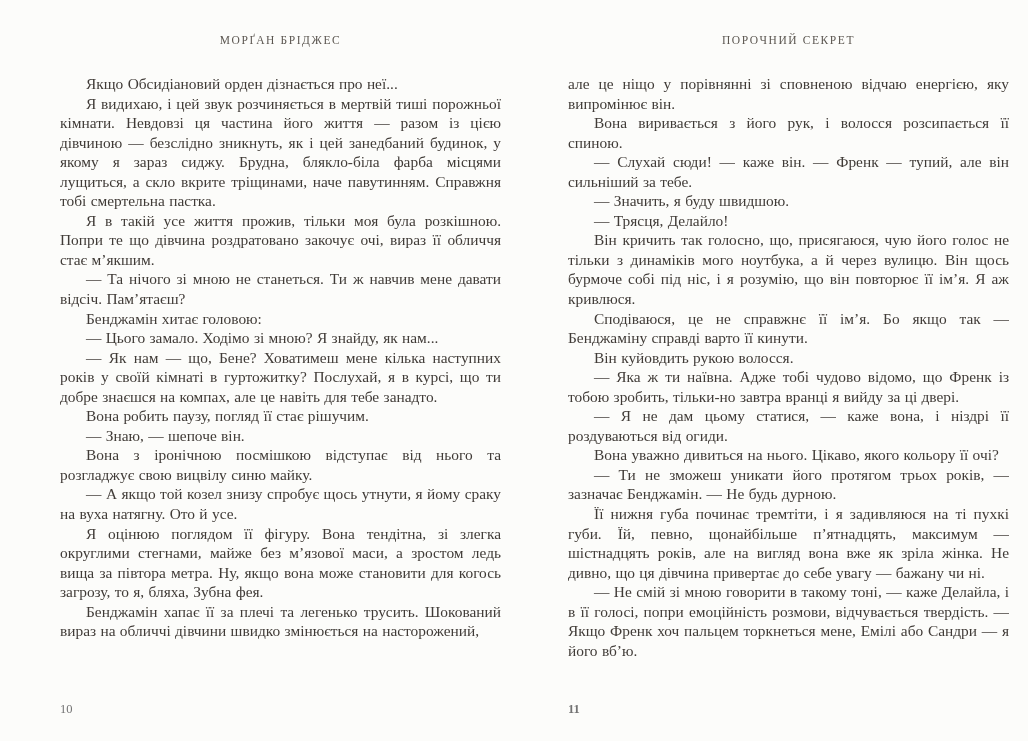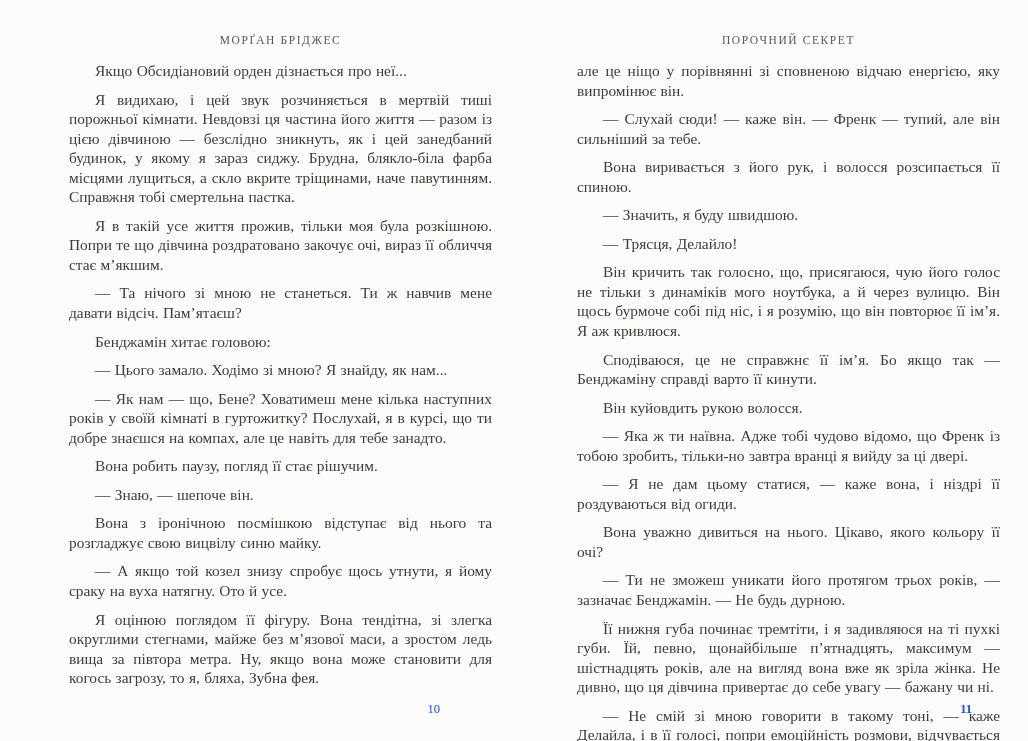--- a/index.html
+++ b/index.html
@@ -22,41 +22,41 @@
     position: absolute;
     top: 34px;
   }
   .page-left  { left: 60px;  width: 441px; }
   .page-right { left: 568px; width: 441px; }
   .running-header {
     text-align: center;
     font-size: 11.5px;
     letter-spacing: 1.6px;
     color: #5b5650;
-    margin: 0 0 15px 0;
+    margin: 0 0 28px 0;
     font-weight: normal;
   }
   .body-text p {
-    margin: 9px;
+    margin: 0;
     font-size: 15.4px;
     line-height: 19.55px;
     color: #403b37;
     text-align: justify;
     text-indent: 26px;
     word-spacing: 0.5px;
   }
   .body-text p.cont {
     text-indent: 0;
   }
   .page-number {
     position: absolute;
     top: 702px;
-    text-align: right;
+    text-align: left;
     font-size: 12.5px;
-    color: #1d4ed8;
+    color: #737373;
   }
   .page-number.pn-left  { left: 60px;  width: 380px; }
   .page-number.pn-right { left: 568px; width: 404px; font-weight: bold; }
 </style>
 </head>
 <body>
 
 <div class="spread">
 
   <div class="page page-left">
@@ -67,29 +67,30 @@
       <p>Я в такій усе життя прожив, тільки моя була розкішною. Попри те що дівчина роздратовано закочує очі, вираз її обличчя стає м’якшим.</p>
       <p>— Та нічого зі мною не станеться. Ти ж навчив мене давати відсіч. Пам’ятаєш?</p>
       <p>Бенджамін хитає головою:</p>
       <p>— Цього замало. Ходімо зі мною? Я знайду, як нам...</p>
       <p>— Як нам — що, Бене? Ховатимеш мене кілька наступних років у своїй кімнаті в гуртожитку? Послухай, я в курсі, що ти добре знаєшся на компах, але це навіть для тебе занадто.</p>
       <p>Вона робить паузу, погляд її стає рішучим.</p>
       <p>— Знаю, — шепоче він.</p>
       <p>Вона з іронічною посмішкою відступає від нього та розгладжує свою вицвілу синю майку.</p>
       <p>— А якщо той козел знизу спробує щось утнути, я йому сраку на вуха натягну. Ото й усе.</p>
       <p>Я оцінюю поглядом її фігуру. Вона тендітна, зі злегка округлими стегнами, майже без м’язової маси, а зростом ледь вища за півтора метра. Ну, якщо вона може становити для когось загрозу, то я, бляха, Зубна фея.</p>
+      <p>Бенджамін хапає її за плечі та легенько трусить. Шокований вираз на обличчі дівчини швидко змінюється на насторожений,</p>
     </div>
   </div>
 
   <div class="page page-right">
     <div class="running-header">ПОРОЧНИЙ СЕКРЕТ</div>
     <div class="body-text">
       <p class="cont">але це ніщо у порівнянні зі сповненою відчаю енергією, яку випромінює він.</p>
+      <p>Вона виривається з його рук, і волосся розсипається її спиною.</p>
       <p>— Слухай сюди! — каже він. — Френк — тупий, але він сильніший за тебе.</p>
-      <p>Вона виривається з його рук, і волосся розсипається її спиною.</p>
       <p>— Значить, я буду швидшою.</p>
       <p>— Трясця, Делайло!</p>
       <p>Він кричить так голосно, що, присягаюся, чую його голос не тільки з динаміків мого ноутбука, а й через вулицю. Він щось бурмоче собі під ніс, і я розумію, що він повторює її ім’я. Я аж кривлюся.</p>
       <p>Сподіваюся, це не справжнє її ім’я. Бо якщо так — Бенджаміну справді варто її кинути.</p>
       <p>Він куйовдить рукою волосся.</p>
       <p>— Яка ж ти наївна. Адже тобі чудово відомо, що Френк із тобою зробить, тільки-но завтра вранці я вийду за ці двері.</p>
       <p>— Я не дам цьому статися, — каже вона, і ніздрі її роздуваються від огиди.</p>
       <p>Вона уважно дивиться на нього. Цікаво, якого кольору її очі?</p>
       <p>— Ти не зможеш уникати його протягом трьох років, — зазначає Бенджамін. — Не будь дурною.</p>
       <p>Її нижня губа починає тремтіти, і я задивляюся на ті пухкі губи. Їй, певно, щонайбільше п’ятнадцять, максимум — шістнадцять років, але на вигляд вона вже як зріла жінка. Не дивно, що ця дівчина привертає до себе увагу — бажану чи ні.</p>

